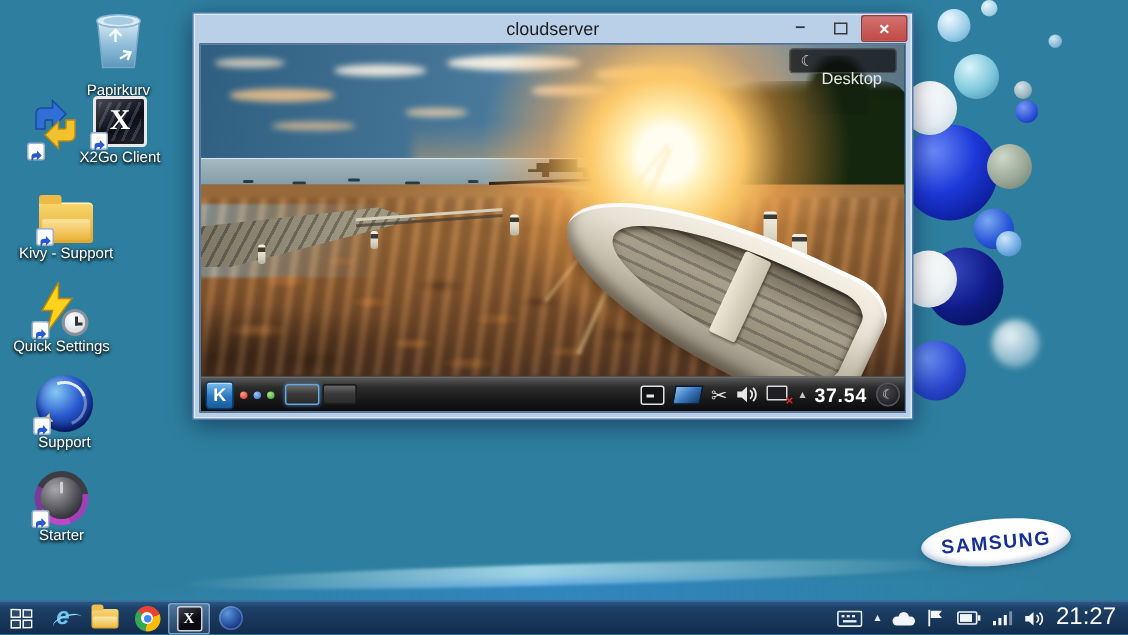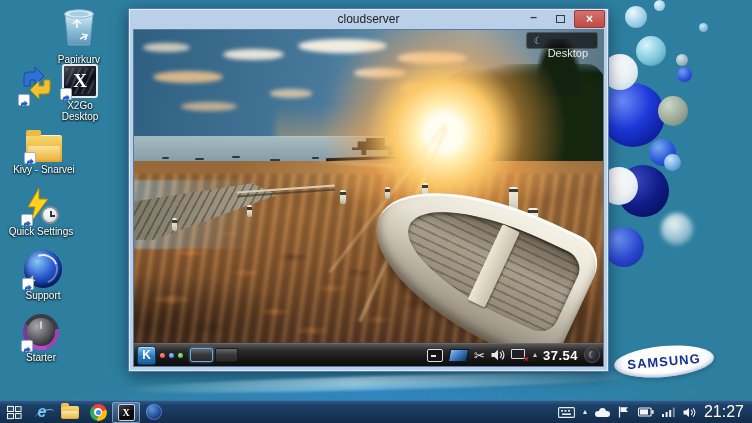--- a/index.html
+++ b/index.html
@@ -70,21 +70,21 @@
     background:radial-gradient(circle at 35% 30%, #86c8f4, #2a5ad0 45%, #0a2a88 80%, #071c60); box-shadow: inset 0 -3px 6px rgba(0,0,40,0.6); }
   .ic-recovery::before { content:""; position:absolute; inset:4px; border-radius:50%; border:2.5px solid transparent; border-top-color:rgba(255,255,255,0.85); border-right-color:rgba(255,255,255,0.35); transform:rotate(25deg); }
   .ic-recovery::after { content:""; position:absolute; left:3px; bottom:4px; width:9px; height:9px; background:#ffd34a; transform:rotate(20deg); clip-path:polygon(50% 0, 65% 35%, 100% 50%, 65% 65%, 50% 100%, 35% 65%, 0 50%, 35% 35%); }
   .ic-settings { position:relative; width:36px; height:36px; border-radius:50%;
     background:conic-gradient(from 160deg, #c048c8 0 22%, #7a3a9a 22% 38%, #3c3c44 38% 78%, #a040b8 78% 100%); }
   .ic-settings::before { content:""; position:absolute; inset:4px; border-radius:50%;
     background:radial-gradient(circle at 35% 30%, #a8a8ac, #58585e 50%, #232328 85%); }
   .ic-settings::after { content:""; position:absolute; left:17px; top:7px; width:2px; height:8px; background:#cfd2d6; border-radius:1px; }
 
   
-  .window { position:absolute; left:128px; top:8px; width:481px; height:364px;
+  .window { position:absolute; left:128px; top:8px; width:481px; height:272px;
     background:#bad0e8; border:1px solid #4f7cab; border-radius:1px;
     box-shadow: 0 4px 16px rgba(0,0,30,0.45), inset 0 0 0 1px rgba(255,255,255,0.55); }
   .titlebar { position:relative; height:20px; }
   .title { text-align:center; line-height:20px; font-size:12px; color:#1d1d1d; }
   .ctrls { position:absolute; top:0; right:3px; height:20px; display:flex; align-items:stretch; }
   .ctrl { width:27px; display:flex; align-items:center; justify-content:center; color:#333; font-size:12px; }
   .ctrl-min span { position:relative; top:-2px; font-weight:bold; }
   .ctrl-max i { display:block; width:9px; height:8px; border:1.5px solid #3a3a3a; }
   .ctrl-close { width:31px; background:linear-gradient(180deg,#d4726e,#bf4a46); border:1px solid #9a3a38; border-radius:2px;
     color:#fff; font-weight:bold; font-size:12px; margin:1px 0; }
@@ -321,33 +321,33 @@
   <div class="icon-wrap">
     <div class="ic-x2go">
         <span>X</span>
       </div>
     <span class="badge">
       <svg viewBox="0 0 10 10" width="10" height="10">
           <path d="M2 8 V5.2 C2 4 3 3.2 4.5 3.2 H5.6 V1.4 L8.8 4.6 L5.6 7.8 V6 H4.6 C3.4 6 3 6.6 3 8 Z" fill="#2a5ad0"></path>
         </svg>
     </span>
   </div>
-  <div class="lbl">X2Go Desktop</div>
+  <div class="lbl">X2Go Client</div>
 </div>
 
 <div class="dicon" style="left:6px; top:128px; width:76px;">
   <div class="icon-wrap">
     <div class="ic-folder"></div>
     <span class="badge">
       <svg viewBox="0 0 10 10" width="10" height="10">
           <path d="M2 8 V5.2 C2 4 3 3.2 4.5 3.2 H5.6 V1.4 L8.8 4.6 L5.6 7.8 V6 H4.6 C3.4 6 3 6.6 3 8 Z" fill="#2a5ad0"></path>
         </svg>
     </span>
   </div>
-  <div class="lbl">Kivy - Snarvei</div>
+  <div class="lbl">Kivy - Support</div>
 </div>
 
 <div class="dicon" style="left:4px; top:188px; width:74px;">
   <div class="icon-wrap">
     <div class="ic-quick">
       <svg viewBox="0 0 36 36" width="36" height="36">
         <polygon points="16,0 5,19 12,19 8,34 25,11 16,11" fill="#ffd21e" stroke="#b8860b" stroke-width="1"></polygon>
       </svg>
       <div class="clockface"></div>
     </div>

